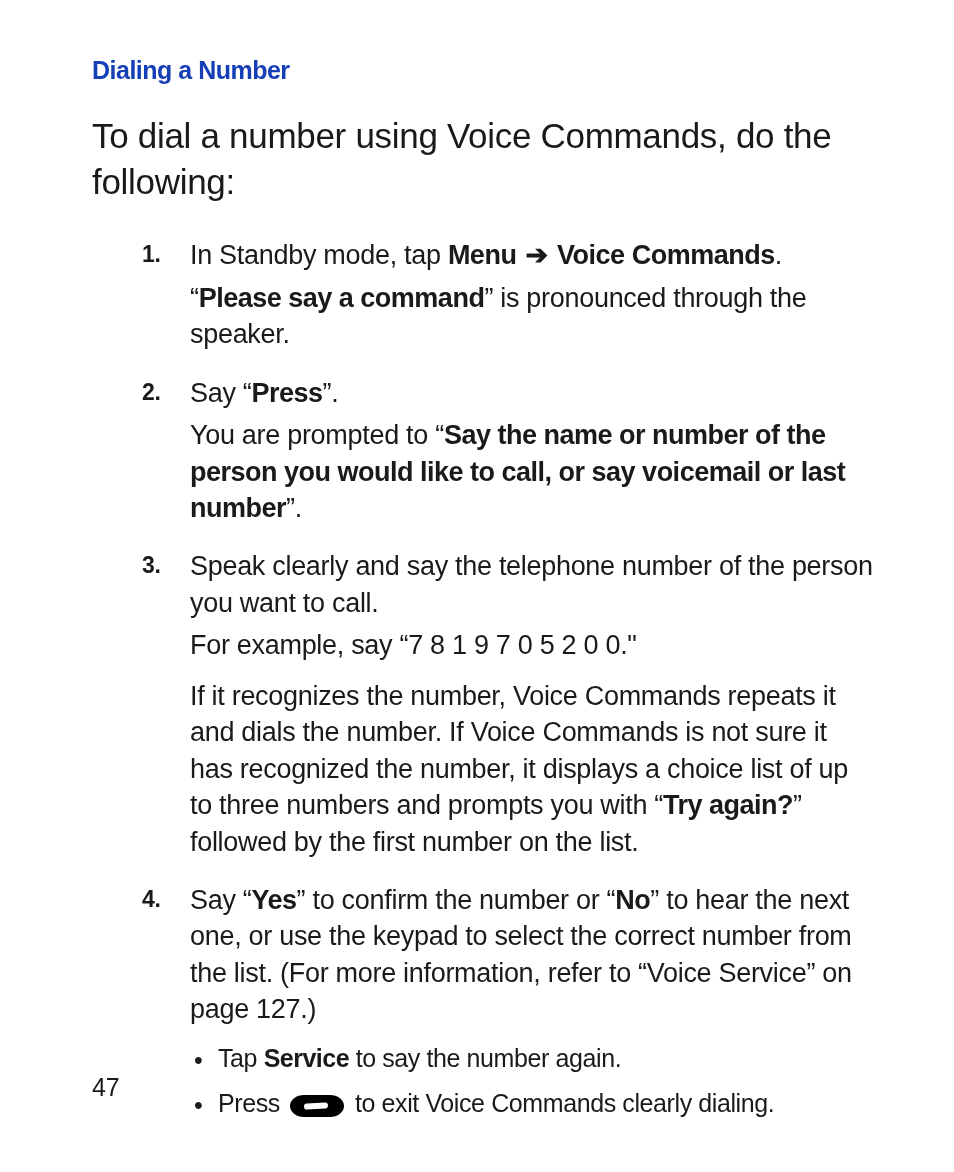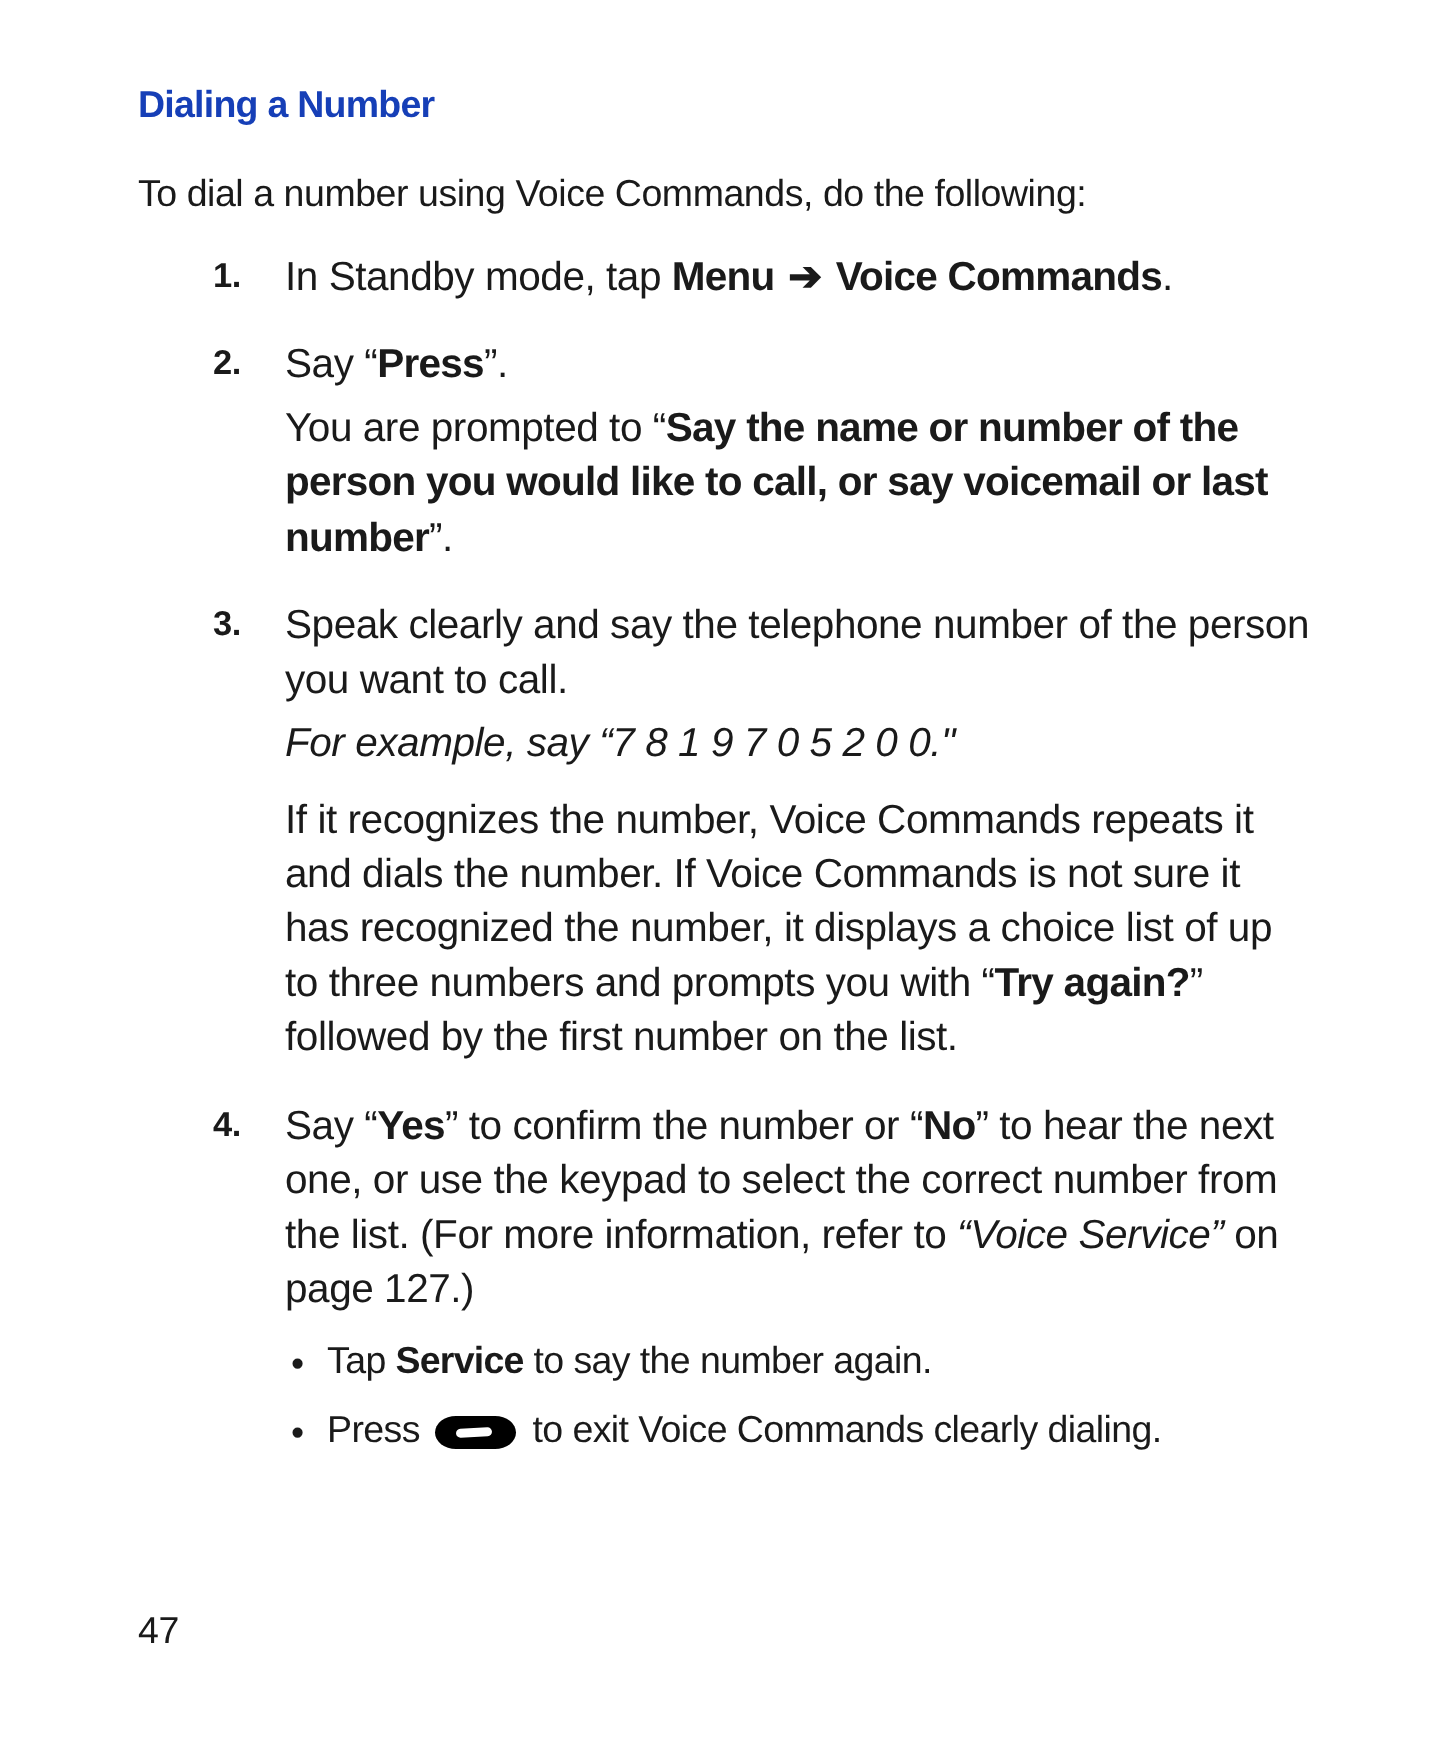--- a/index.html
+++ b/index.html
@@ -24,23 +24,23 @@
   .heading {
     color: #163fb7;
     font-weight: 700;
     font-size: 25px;
     margin-bottom: 28px;
     font-stretch: condensed;
     font-family: "Arial Narrow", Helvetica, Arial, sans-serif;
     letter-spacing: -0.5px;
   }
   .intro {
-    font-size: 25px;
+    font-size: 35px;
     line-height: 1.32;
-    margin-bottom: 20px;
+    margin-bottom: 32px;
     font-family: "Helvetica Neue", Helvetica, Arial, sans-serif;
     font-stretch: condensed;
     letter-spacing: -0.3px;
   }
   .list {
     padding-left: 50px;
   }
   .item {
     position: relative;
     margin-bottom: 22px;
@@ -54,21 +54,21 @@
   .num {
     position: absolute;
     left: 0;
     top: 2px;
     font-weight: 700;
     font-size: 23px;
     font-stretch: condensed;
     font-family: "Arial Narrow", Helvetica, Arial, sans-serif;
   }
   .bold { font-weight: 700; letter-spacing: -0.5px;}
-  .italic { font-style: italic; }
+  .italic { }
   .p { margin-bottom: 6px; }
   .sublist {
     margin-top: 14px;
     padding-left: 0;
   }
   .subitem {
     position: relative;
     padding-left: 28px;
     font-size: 25px;
     margin-bottom: 12px;
@@ -124,20 +124,23 @@
 
   <div class="intro">To dial a number using Voice Commands, do the following:</div>
 
   <div class="list">
 
     <div class="item">
       <span class="num">1.</span>
       <div class="p">
         <span>In Standby mode, tap </span><span class="bold">Menu</span><span class="arrow"> ➔ </span><span class="bold">Voice Commands</span><span>.</span>
       </div>
+      <div class="p">
+        <span>“</span><span class="bold">Please say a command</span><span>” is pronounced through the speaker.</span>
+      </div>
     </div>
 
     <div class="item">
       <span class="num">2.</span>
       <div class="p">
         <span>Say “</span><span class="bold">Press</span><span>”.</span>
       </div>
       <div class="p">
         <span>You are prompted to “</span><span class="bold">Say the name or number of the person you would like to call, or say voicemail or last number</span><span>”.</span>
       </div>

